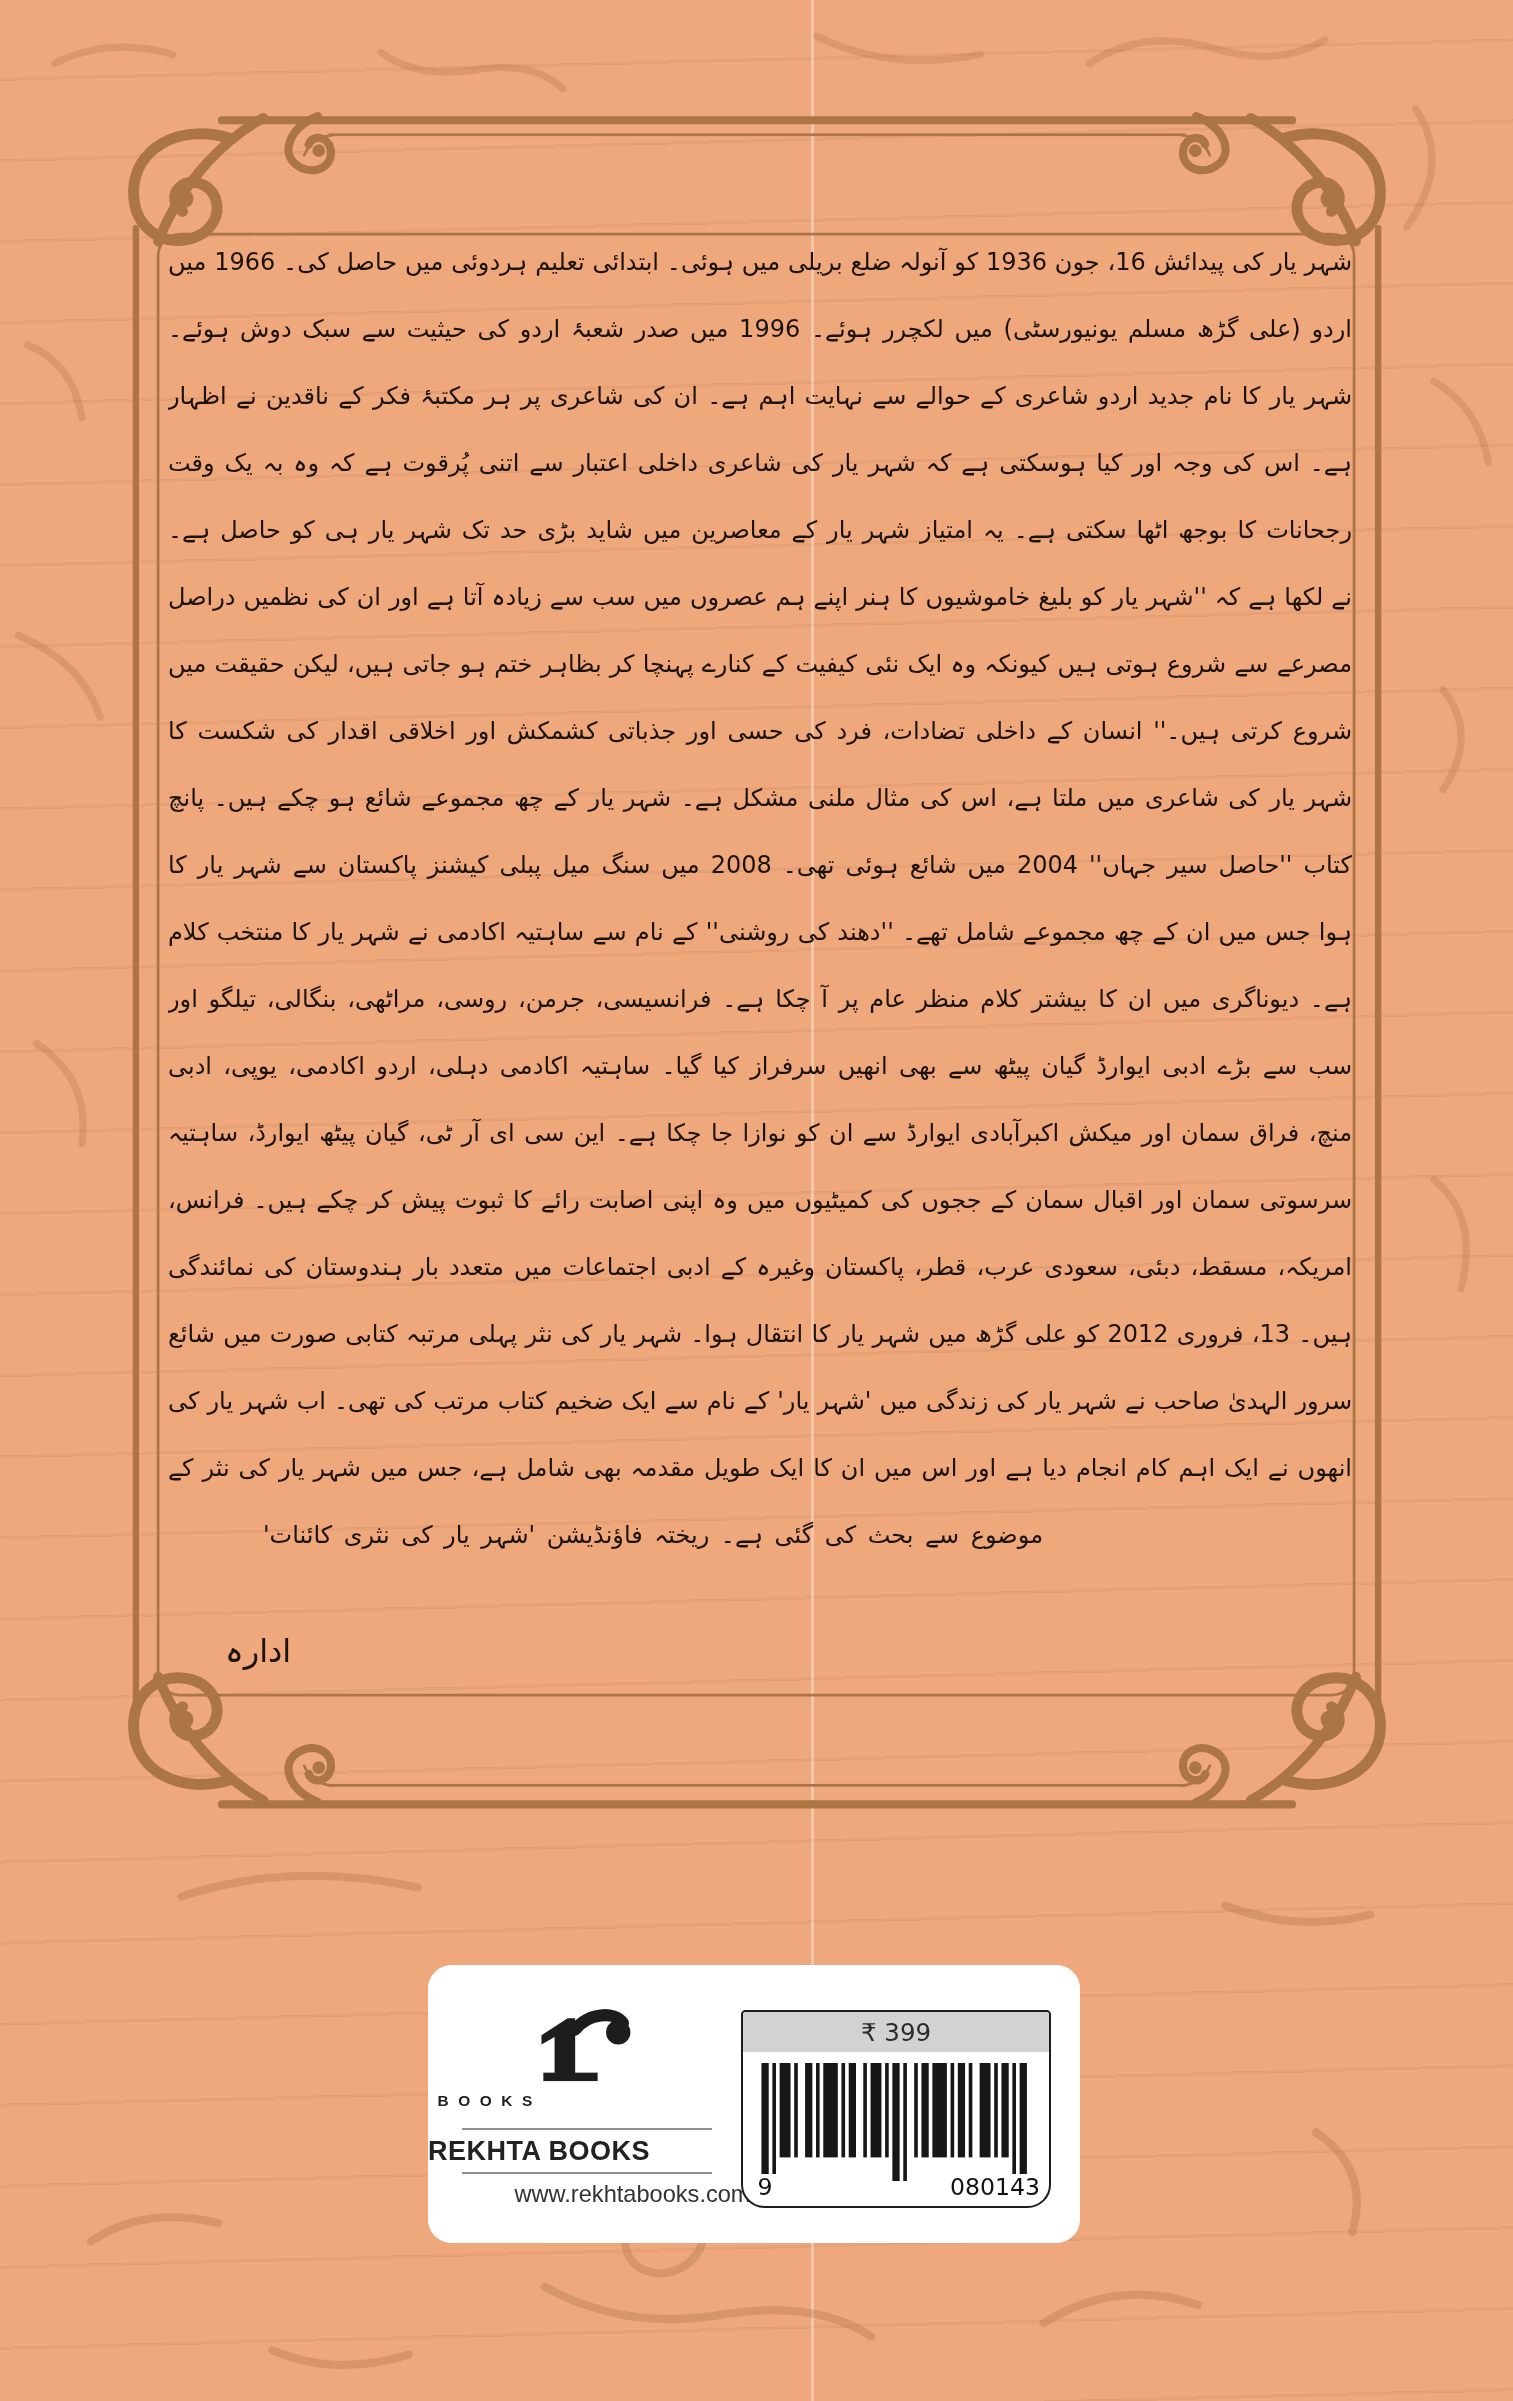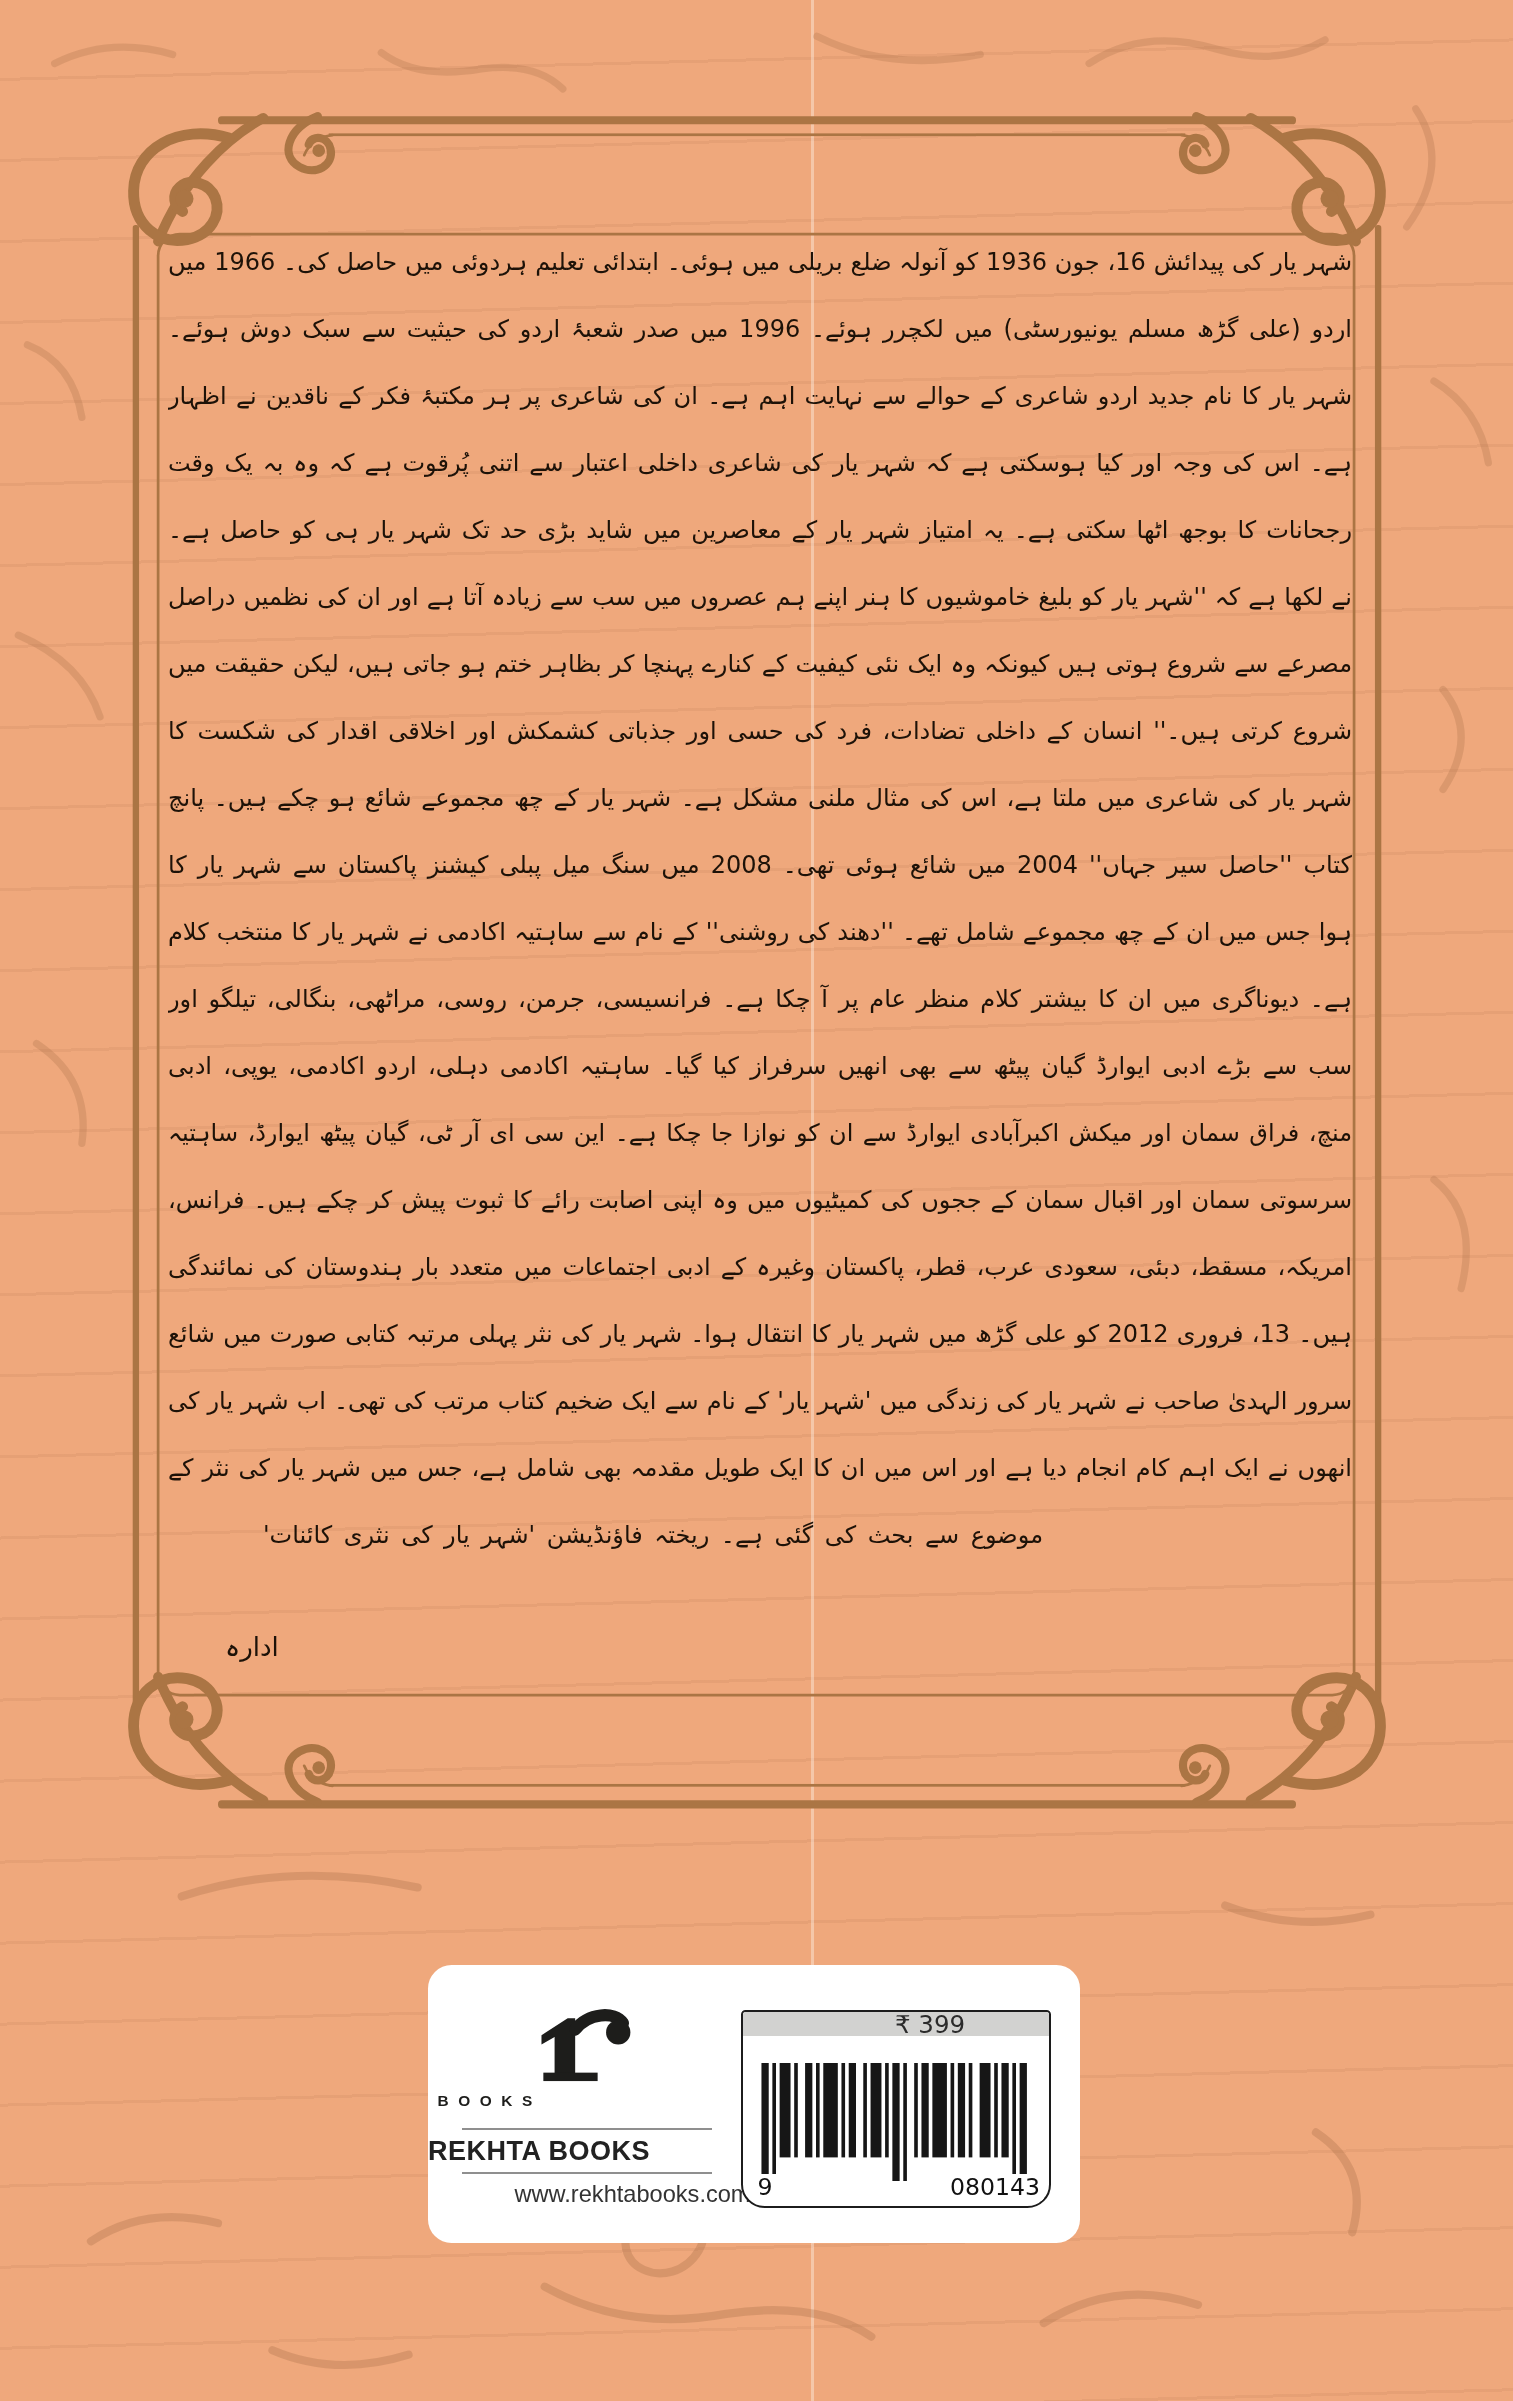--- a/index.html
+++ b/index.html
@@ -16,40 +16,40 @@
   .scribbles path{fill:none;stroke:var(--scribble);stroke-linecap:round;}
   .frame .sw{fill:none;stroke:var(--ornament);stroke-linecap:round;}
   .frame .ln{fill:var(--ornament);}
   .frame .innerframe{fill:none;stroke:var(--ornament);stroke-width:3px;}
 
   .blurb{position:absolute;right:162px;left:168px;top:229px;direction:rtl;z-index:3;}
   .blurb-line{height:67px;line-height:67px;font-size:24px;color:var(--ink);
       font-family:"DejaVu Sans",sans-serif;text-align:justify;text-align-last:justify;
       overflow:hidden;white-space:normal;}
   .blurb-line:last-child{padding-right:309px;padding-left:95px;}
-  .idara{position:absolute;left:225px;top:1632px;direction:rtl;font-size:26px;color:var(--ink);
+  .idara{position:absolute;left:225px;top:1632px;direction:rtl;font-size:32px;color:var(--ink);
       font-family:"DejaVu Sans",sans-serif;z-index:3;}
 
   .panel{position:absolute;left:428px;top:1965px;width:652px;height:278px;background:var(--panel);
       border-radius:23.6px;z-index:4;}
   .pub-col{position:absolute;left:0;top:0;width:313px;height:100%;}
   .logo-mark{position:absolute;left:107px;top:44px;width:100px;height:73px;}
   .logo-caption{position:absolute;left:0;top:127px;width:313px;text-align:left;
       font-size:15.4px;font-weight:bold;letter-spacing:.62em;text-indent:.62em;color:var(--logo);}
   .div-line{position:absolute;left:34px;width:250px;height:1.8px;background:var(--divider);}
   .div-1{top:163px}.div-2{top:207px}
   .pub-name{position:absolute;left:0;top:171px;width:313px;text-align:left;font-size:27px;
       font-weight:bold;color:#222;letter-spacing:0.5px;}
   .pub-site{position:absolute;left:0;top:216px;width:313px;text-align:center;font-size:23.6px;color:#333;padding-left:48px;}
 
   .bcbox{position:absolute;left:313px;top:45px;width:310px;height:198px;background:#fff;
       border:2.7px solid #1c1c1c;border-radius:4.5px 4.5px 23.6px 23.6px;box-sizing:border-box;overflow:hidden;}
-  .bcstrip{position:absolute;left:0;top:0;width:100%;height:24px;background:var(--strip);
+  .bcstrip{position:absolute;left:0;top:0;width:100%;height:40px;background:var(--strip);
       display:flex;align-items:center;justify-content:center;font-size:24.5px;color:#2b2b2b;
-      font-family:"DejaVu Sans",sans-serif;padding-left:34px;}
+      font-family:"DejaVu Sans",sans-serif;}
   .bcbars{position:absolute;left:12.7px;top:51px;width:280px;height:118px;}
   .bcdigits{position:absolute;left:0;bottom:5.4px;width:100%;height:27px;display:flex;
       padding:0 11px;box-sizing:border-box;font-size:23.6px;color:#111;
       font-family:"DejaVu Sans",sans-serif;}
   .bcdigits span{background:#fff;padding:0 3.6px;line-height:27px;}
   .bcd-9{margin-right:20px;} .bcd-g1{margin-right:53px;margin-top:44px;} .bcd-g2{}
 </style>
 </head>
 <body>
 

